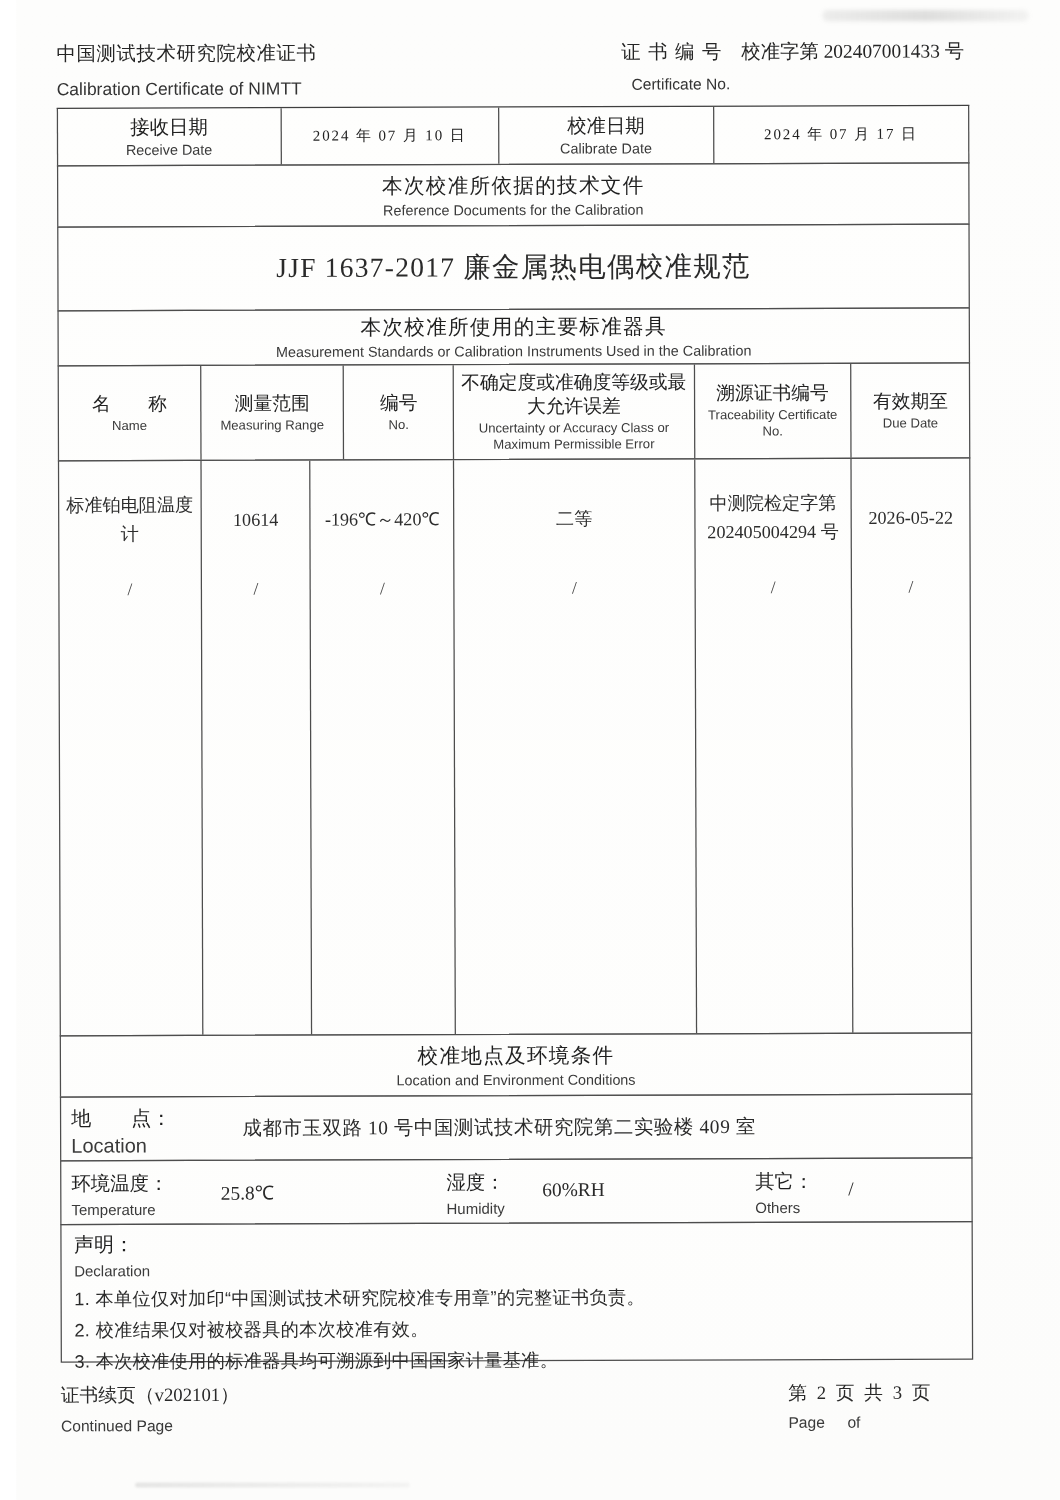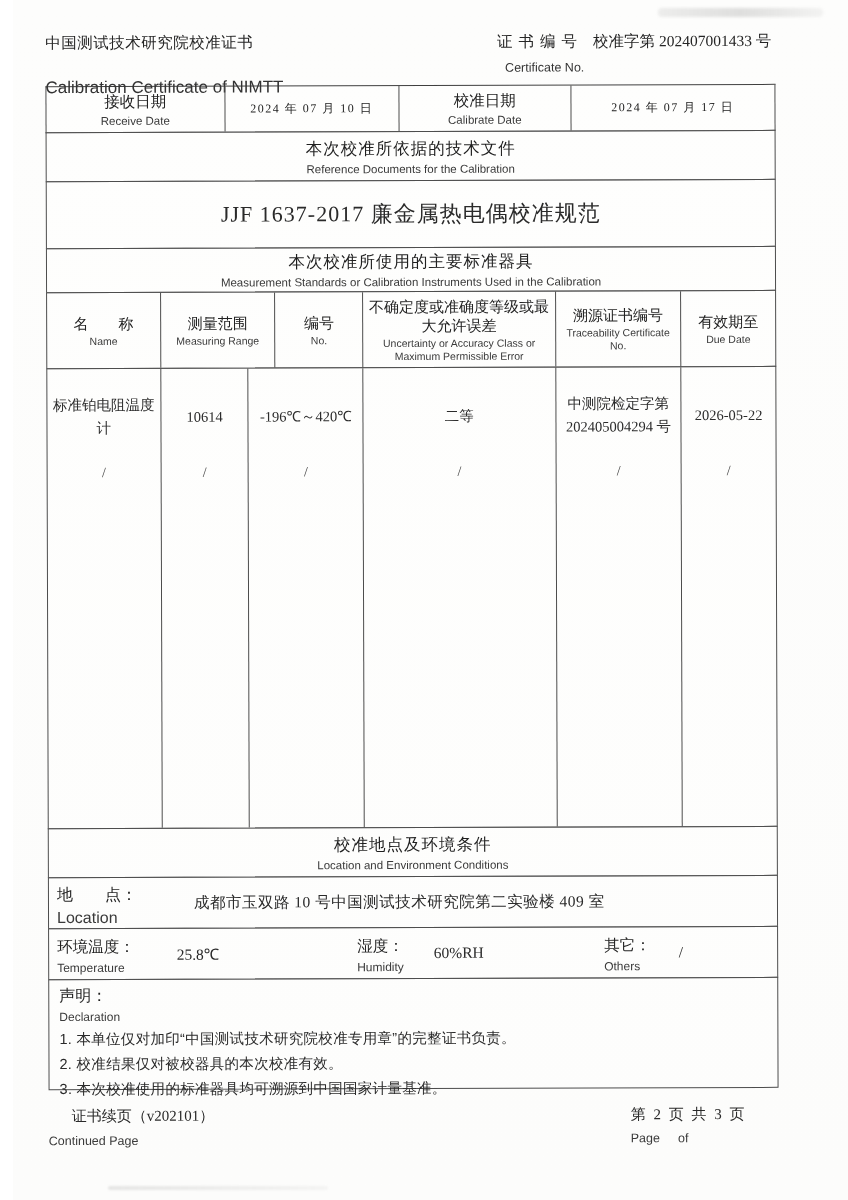--- a/index.html
+++ b/index.html
@@ -15,21 +15,21 @@
     transform: rotate(-0.18deg);
   }
 
   .hei  { font-family: "Liberation Sans", sans-serif; }
   .song { font-family: "Liberation Serif", serif; }
   .en   { font-family: "Liberation Sans", sans-serif; color: #3a3a3a; }
 
   
   .header { display: flex; justify-content: space-between; height: 54px; }
   .hdr-title-cn { font-size: 15.5px; letter-spacing: 0.5px; color: #252525; }
-  .hdr-title-en { font-size: 17px; margin-top: 24px; color: #333; }
+  .hdr-title-en { font-size: 14px; margin-top: 9px; color: #333; }
   .hdr-right { text-align: left; padding-right: 4px; }
   .certno-line { font-size: 15.5px; color: #252525; }
   .certno-label { letter-spacing: 6px; margin-right: 10px; }
   .certno-en { font-size: 12.5px; margin-top: 8px; margin-left: 8px; color: #333; }
 
   
   .box { border: 1px solid #4d4d4d; margin-top: -1px; background: rgba(255,255,255,0.4); }
   .box-first { border-top: 1.5px solid #3f3f3f; }
 
   
@@ -82,21 +82,21 @@
   .g3 { flex: 1; }     .g3 .env-value { padding-left: 28px; }
 
   
   .decl { padding: 6px 10px 8px 10px; height: 111px; }
   .decl-title-cn { font-size: 16px; color: #1f1f1f; }
   .decl-title-en { font-size: 12px; margin-top: 3px; }
   .decl-item { font-size: 14.5px; margin-top: 6px; color: #2a2a2a; letter-spacing: 0.3px; }
 
   
   .footer { display: flex; justify-content: space-between; margin-top: 17px; }
-  .ft-left-cn { font-size: 15px; color: #2a2a2a; margin-left: 23px; }
+  .ft-left-cn { font-size: 15px; color: #2a2a2a; }
   .ft-left-en { font-size: 12.5px; margin-top: 8px; }
   .ft-right { width: 148px; }
   .ft-right-cn { font-size: 15px; letter-spacing: 2px; color: #2a2a2a; }
   .ft-right-en { font-size: 12.5px; margin-top: 7px; }
   .ft-of { margin-left: 18px; }
 
   
   .artifact { position: absolute; pointer-events: none; }
   .art-tr { top: 8px; left: 645px; width: 165px; height: 9px;
             background: linear-gradient(90deg, rgba(120,120,120,0.12), rgba(100,100,100,0.2), rgba(120,120,120,0.08));

